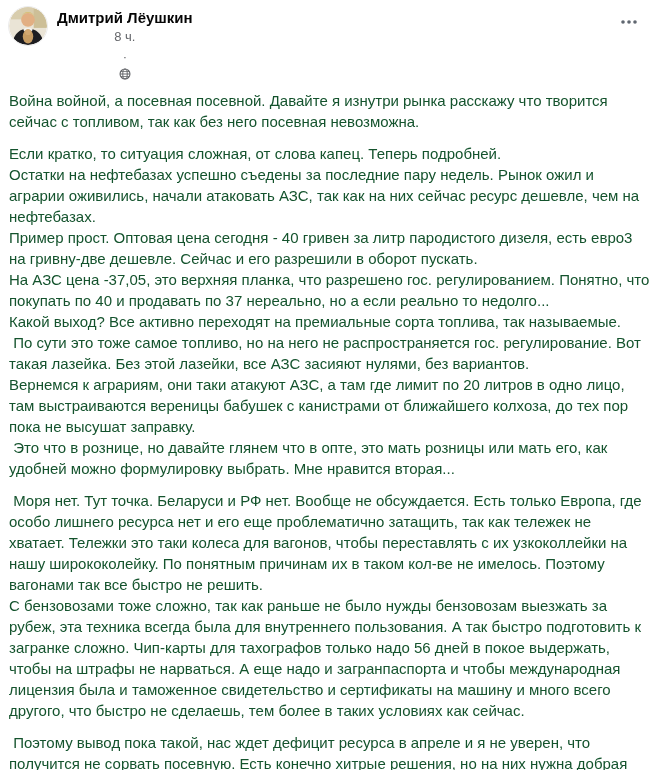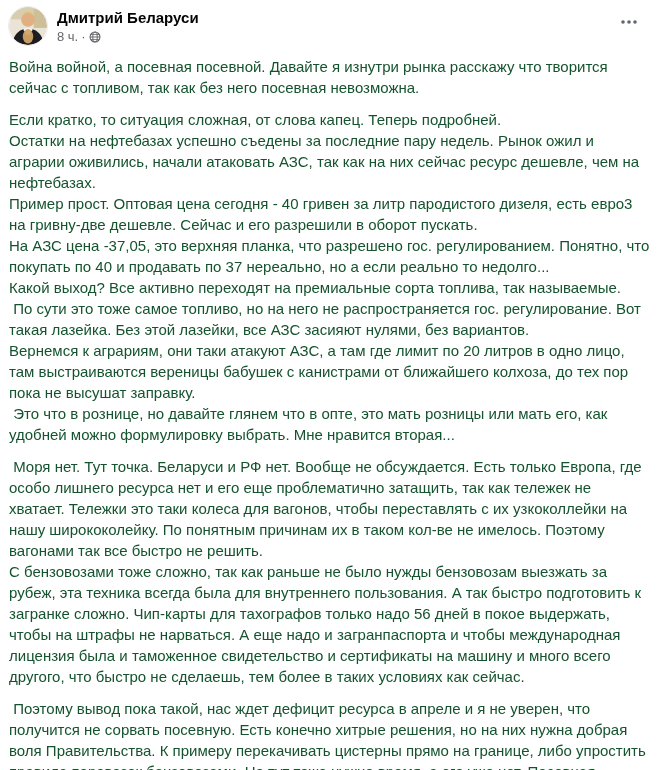--- a/index.html
+++ b/index.html
@@ -44,20 +44,21 @@
     cursor: pointer;
   }
   .meta {
     display: flex;
     align-items: center;
     gap: 3px;
     font-size: 13px;
     color: #65676B;
     line-height: 17px;
     margin-top: 1px;
+    flex-direction: column;
   }
   .meta .sep { color: #65676B; }
   .globe { display: inline-flex; align-items: center; }
   .globe svg { display: block; }
   .more-btn {
     position: absolute;
     top: 10px;
     right: 14px;
     width: 32px;
     height: 24px;
@@ -104,21 +105,21 @@
           <path d="M15,24 L20,30 L25,24 L23,22 L17,22 Z" fill="#f4f2ee"></path>
           <circle cx="20" cy="13.5" r="7.2" fill="#e2af83"></circle>
           <path d="M12.8,12.5 a7.2,7.2 0 0 1 14.4,0 c0,-1.5 -1.5,-6.5 -7.2,-6.5 c-5.7,0 -7.2,5 -7.2,6.5 Z" fill="#d9bd68"></path>
           <ellipse cx="20" cy="31" rx="5.5" ry="7.5" fill="#c69c63"></ellipse>
           <circle cx="20" cy="26.5" r="3" fill="#d2a871"></circle>
         </g>
       </svg>
     </div>
 
     <div class="header-text">
-      <div class="author">Дмитрий Беларуси</div>
+      <div class="author">Дмитрий Лёушкин</div>
       <div class="meta">
         <span>8 ч.</span>
         <span class="sep">·</span>
         <span class="globe">
           <svg width="12" height="12" viewBox="0 0 16 16" xmlns="http://www.w3.org/2000/svg">
             <circle cx="8" cy="8" r="6.6" fill="none" stroke="#65676B" stroke-width="1.5"></circle>
             <ellipse cx="8" cy="8" rx="3" ry="6.6" fill="none" stroke="#65676B" stroke-width="1.3"></ellipse>
             <line x1="1.4" y1="8" x2="14.6" y2="8" stroke="#65676B" stroke-width="1.3"></line>
             <line x1="2.2" y1="4.6" x2="13.8" y2="4.6" stroke="#65676B" stroke-width="1.1"></line>
             <line x1="2.2" y1="11.4" x2="13.8" y2="11.4" stroke="#65676B" stroke-width="1.1"></line>

